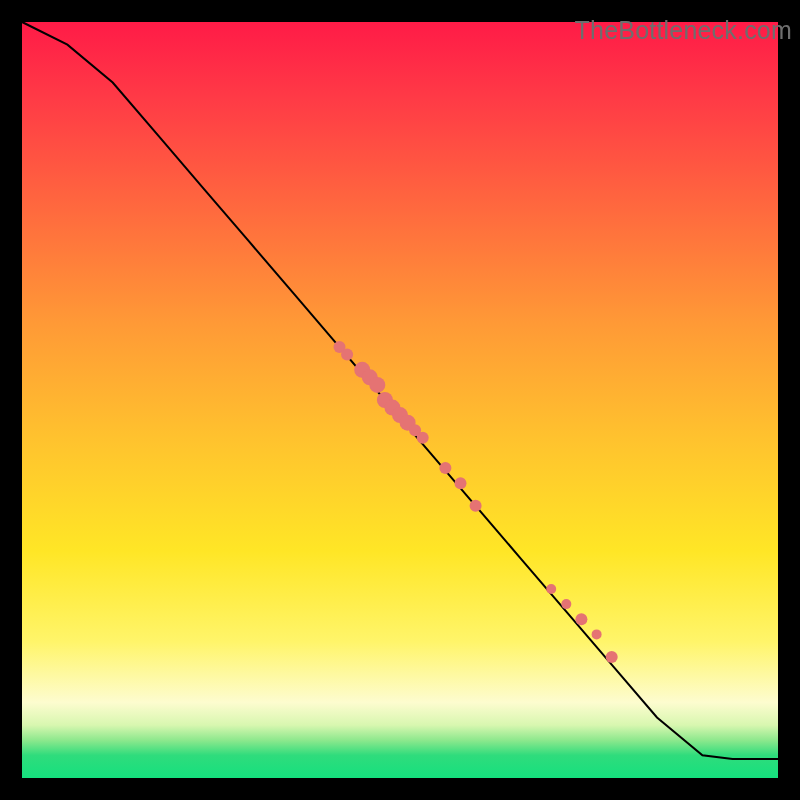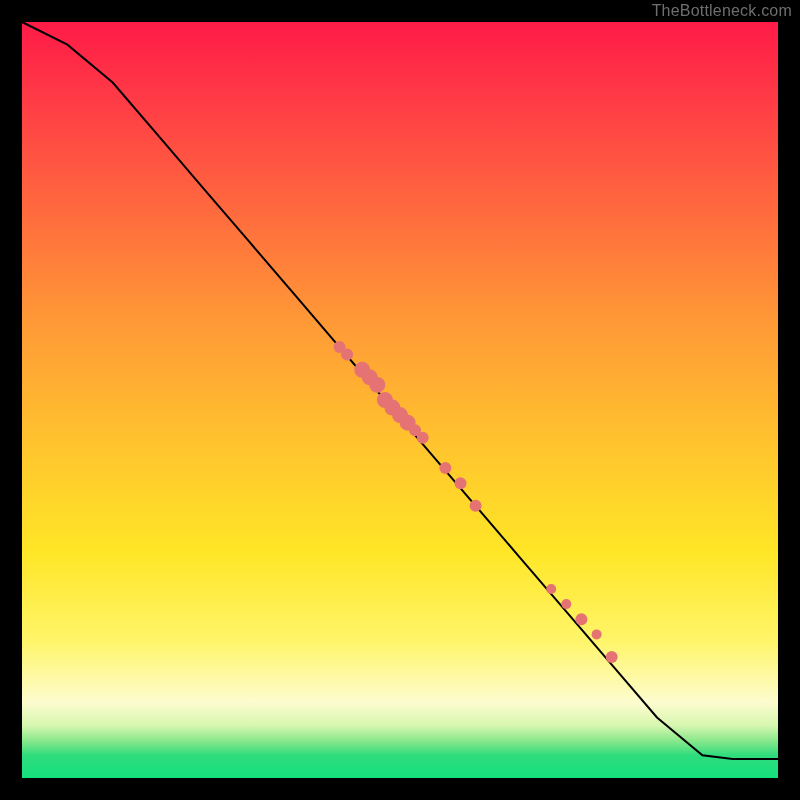--- a/index.html
+++ b/index.html
@@ -35,24 +35,24 @@
       #fff56a 82%,
       #fdfccf 90%,
       #d8f7b0 93%,
       #8de88d 95%,
       #2fdc7c 97%,
       #15e07e 100%
     );
   }
   .watermark {
     position: absolute;
-    top: 2px;
+    top: 16px;
     right: 8px;
     color: #6e6e6e;
-    font-size: 16px;
+    font-size: 25px;
     font-weight: 500;
     letter-spacing: 0.2px;
     user-select: none;
   }
   svg.curve {
     position: absolute;
     left: 0;
     top: 0;
     width: 756px;
     height: 756px;

